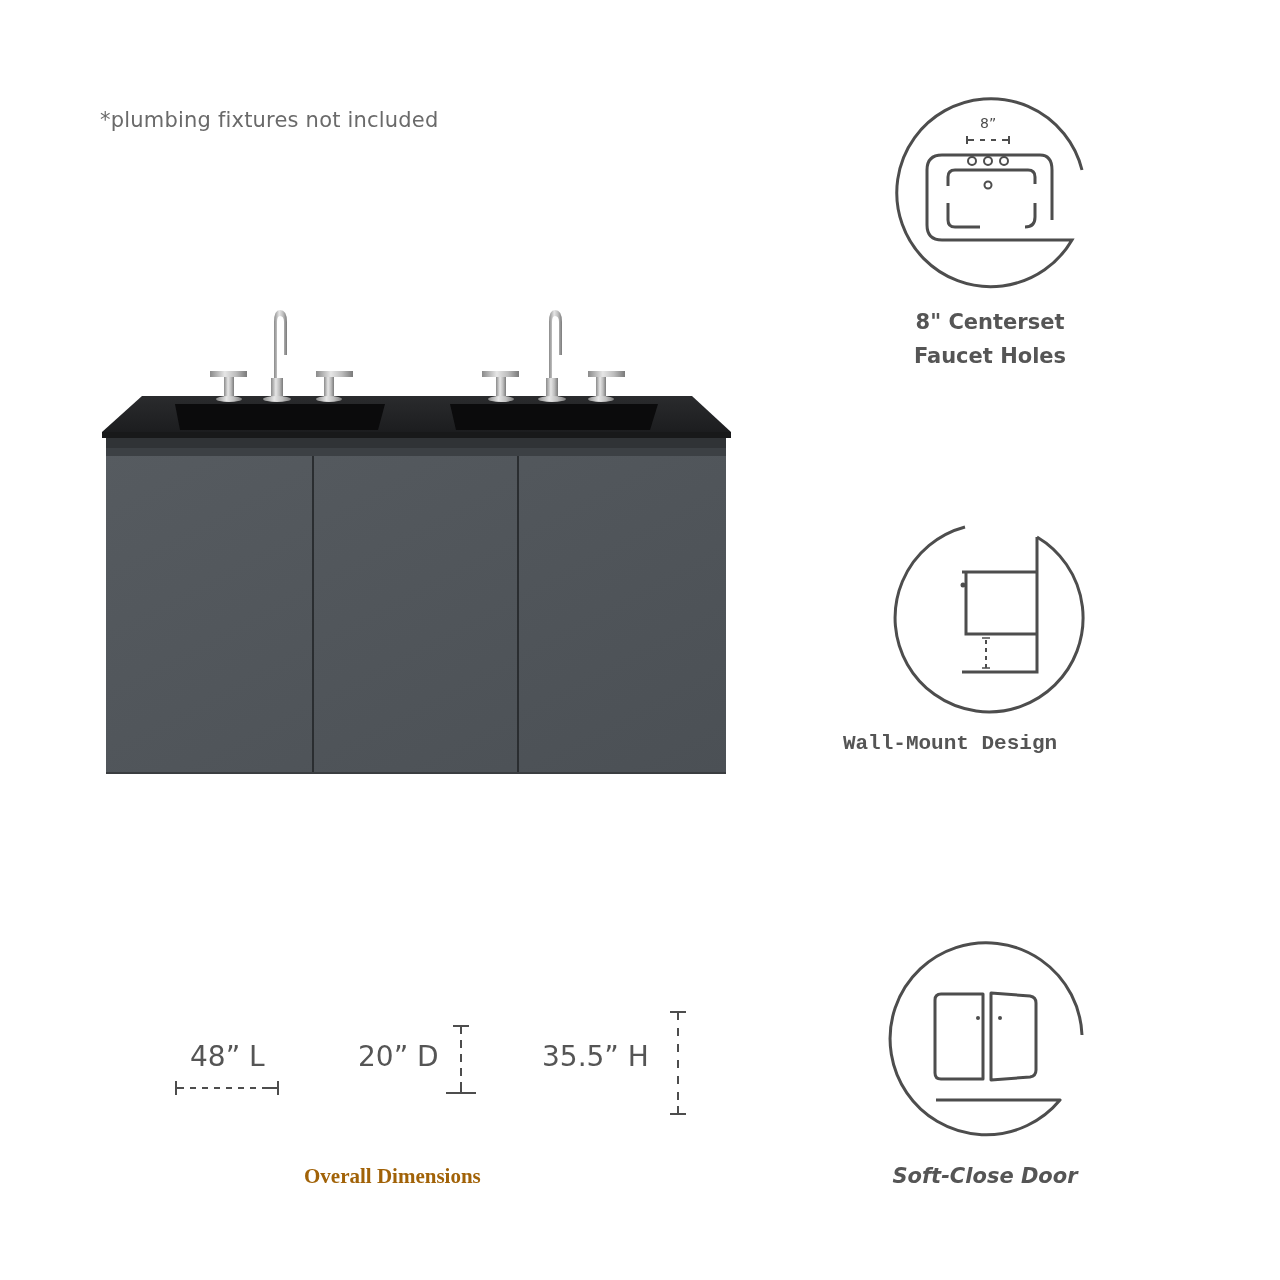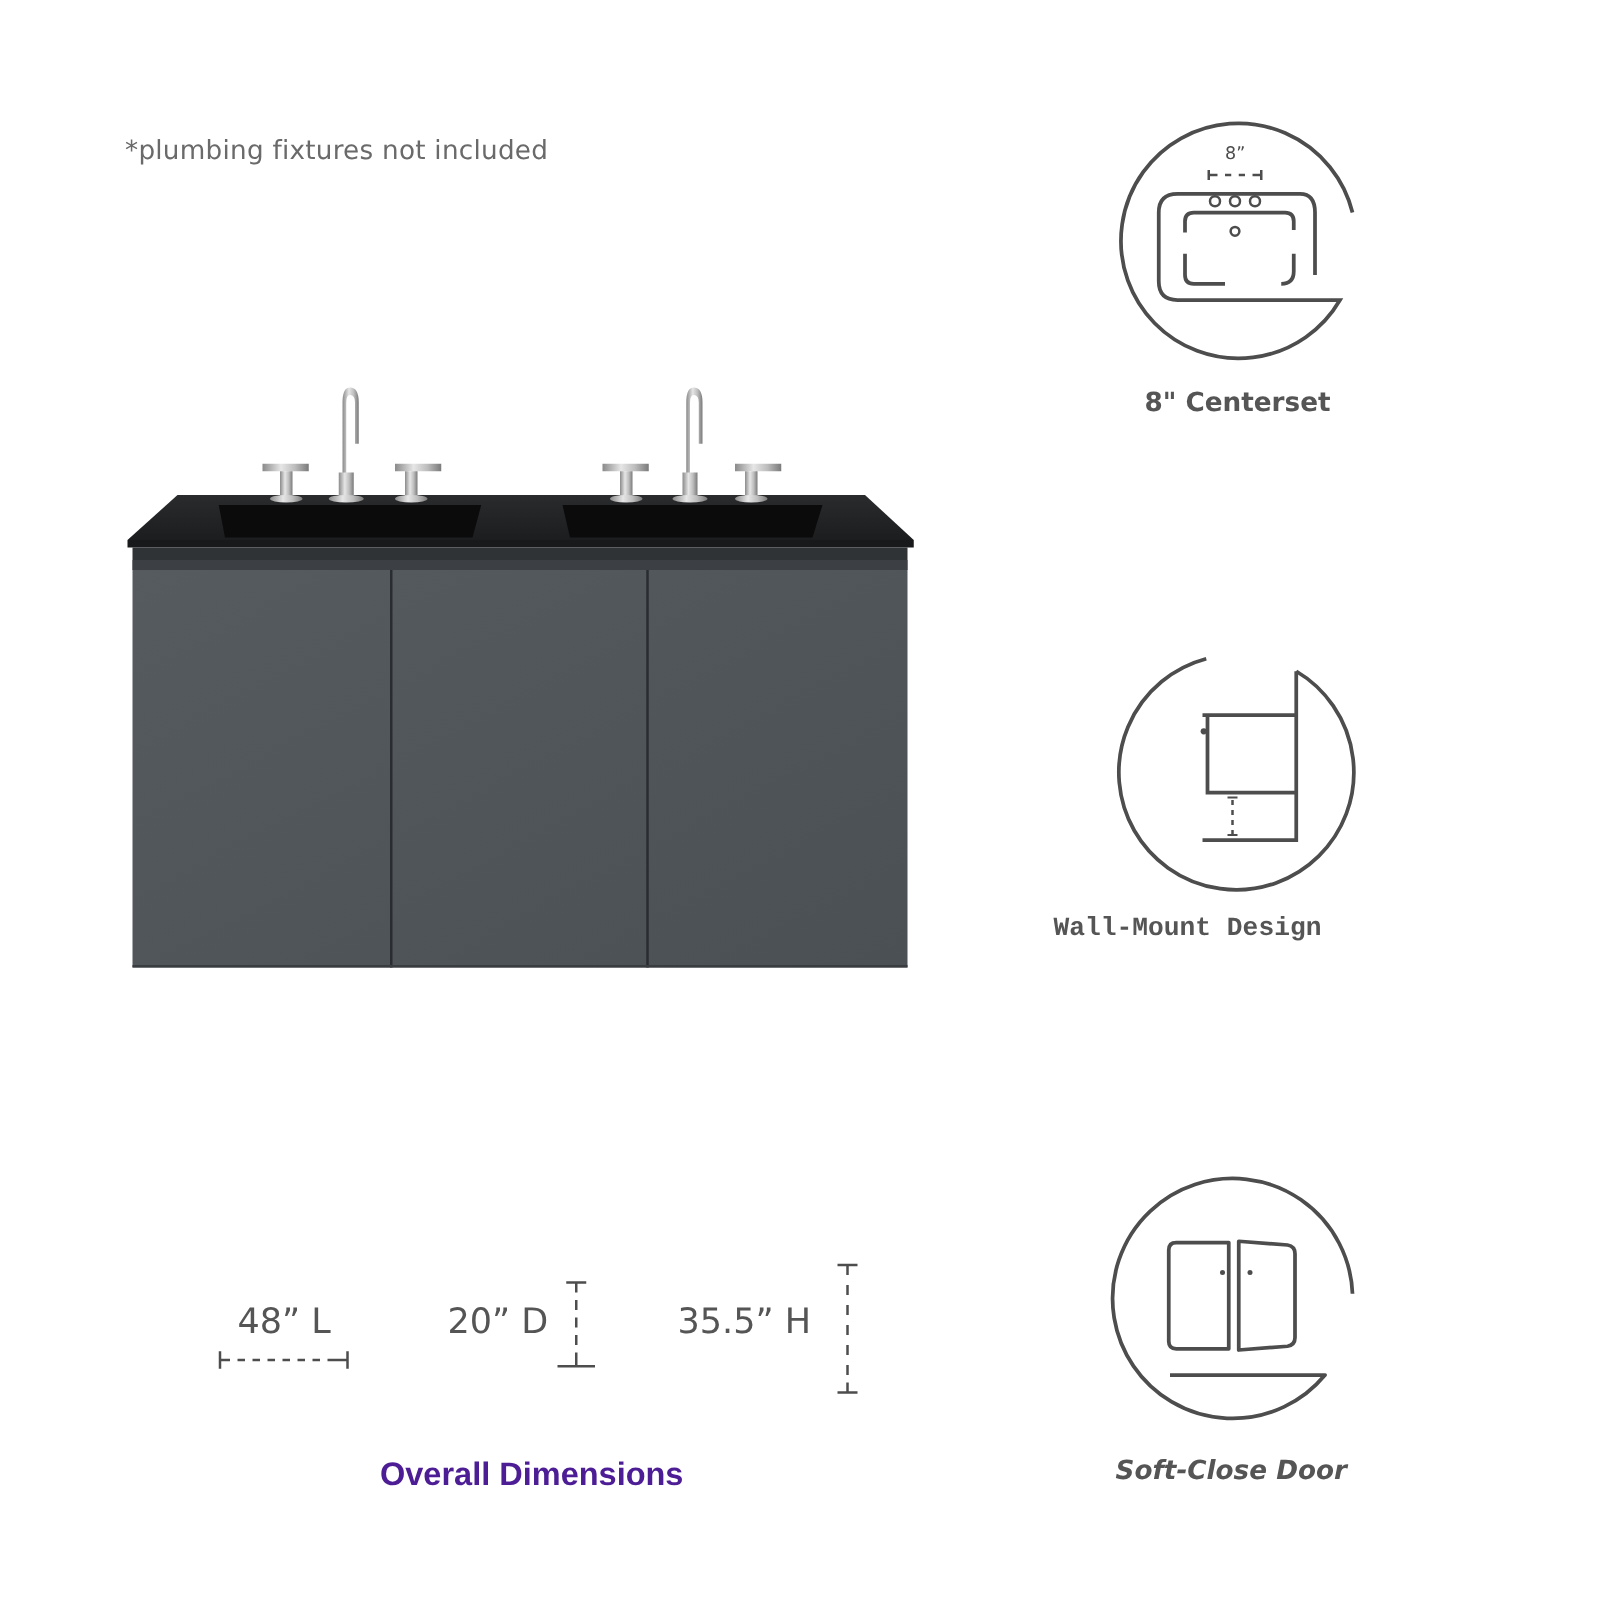--- a/index.html
+++ b/index.html
@@ -14,21 +14,21 @@
   }
   .feature-label {
     font-family: "DejaVu Sans", sans-serif; font-weight: bold; font-size: 21px; color: #555555;
     text-align: center; line-height: 34px; width: 300px;
   }
   .dim-value {
     font-family: "DejaVu Sans", sans-serif; font-weight: normal; font-size: 28px; color: #555555;
     white-space: nowrap;
   }
   .dims-caption {
-    font-family: Liberation Sans, sans-serif; font-weight: bold; font-size: 26px; color: #4c1d95;
+    font-family: Liberation Serif, serif; font-weight: bold; font-size: 21px; color: #a16207;
     white-space: nowrap;
   }
   svg { display: block; }
 </style>
 </head>
 <body>
 
 <div class="abs disclaimer">*plumbing fixtures not included</div>
 
 <div class="abs" style="left:95px; top:300px; width:645px; height:480px;">
@@ -99,20 +99,21 @@
     <circle cx="972" cy="161" r="4" stroke-width="2"></circle>
     <circle cx="988" cy="161" r="4" stroke-width="2"></circle>
     <circle cx="1004" cy="161" r="4" stroke-width="2"></circle>
     <circle cx="988" cy="185" r="3.5" stroke-width="2"></circle>
     <path d="M967 136 L967 144 M967 140 L974 140 M980 140 L985 140 M991 140 L996 140 M1002 140 L1009 140 M1009 136 L1009 144" stroke-width="2"></path>
   </svg>
   <div class="abs" style="left:90px; top:20px; font-family:'DejaVu Sans',sans-serif; font-size:14px; color:#4d4d4d;">8”</div>
 </div>
 <div class="abs feature-label" style="left:840px; top:305px;">
   <div>8" Centerset</div>
+  <div>Faucet Holes</div>
 </div>
 
 <div class="abs" style="left:890px; top:520px; width:200px; height:200px;">
   <svg width="200" height="200" viewBox="890 520 200 200" fill="none" stroke="#4d4d4d" stroke-width="3">
     <path d="M965 527 A94 94 0 1 0 1037 537"></path>
     <path d="M1037 537 L1037 672 L962 672"></path>
     <path d="M962 572 L1037 572"></path>
     <path d="M966 572 L966 634 L1037 634"></path>
     <circle cx="963" cy="585" r="2.5" fill="#4d4d4d" stroke="none"></circle>
     <path d="M986 640 L986 668" stroke-width="2" stroke-dasharray="4 4"></path>

